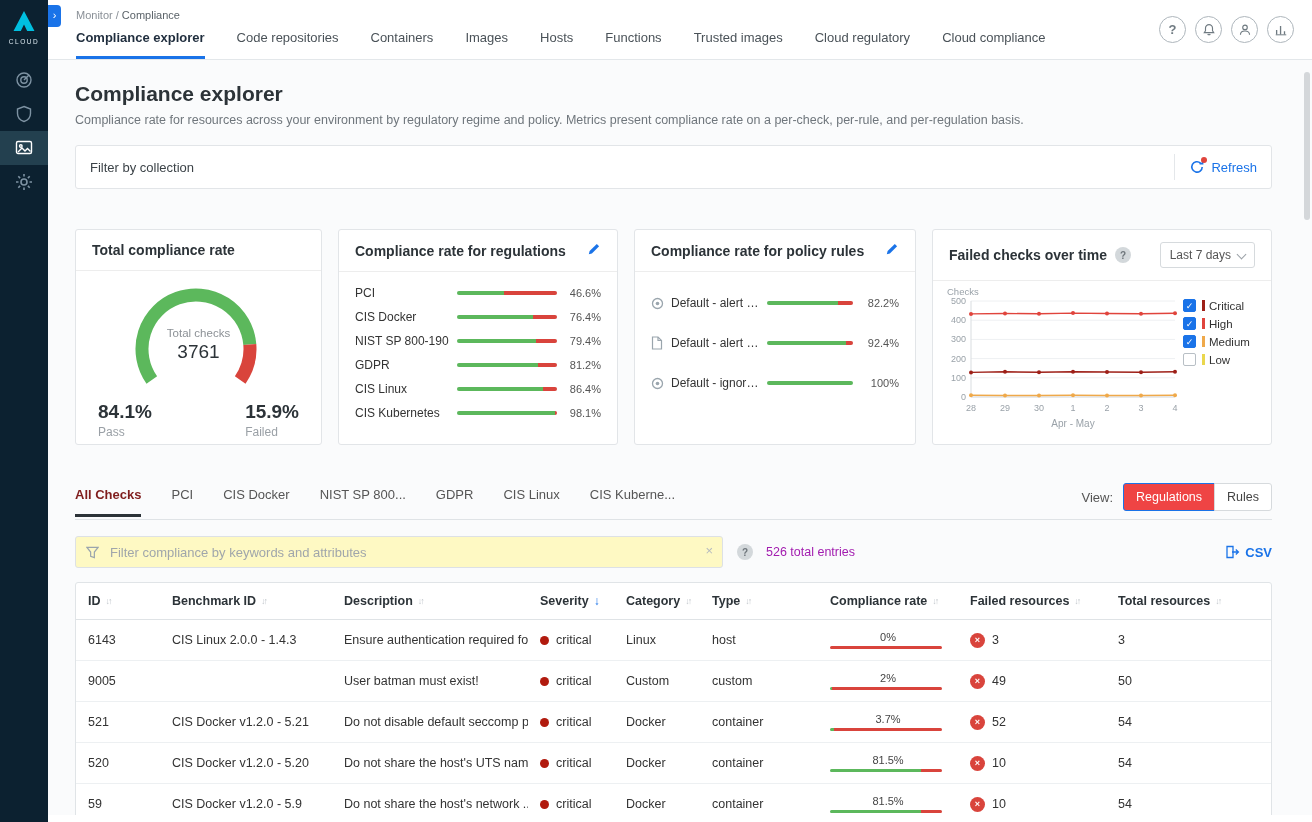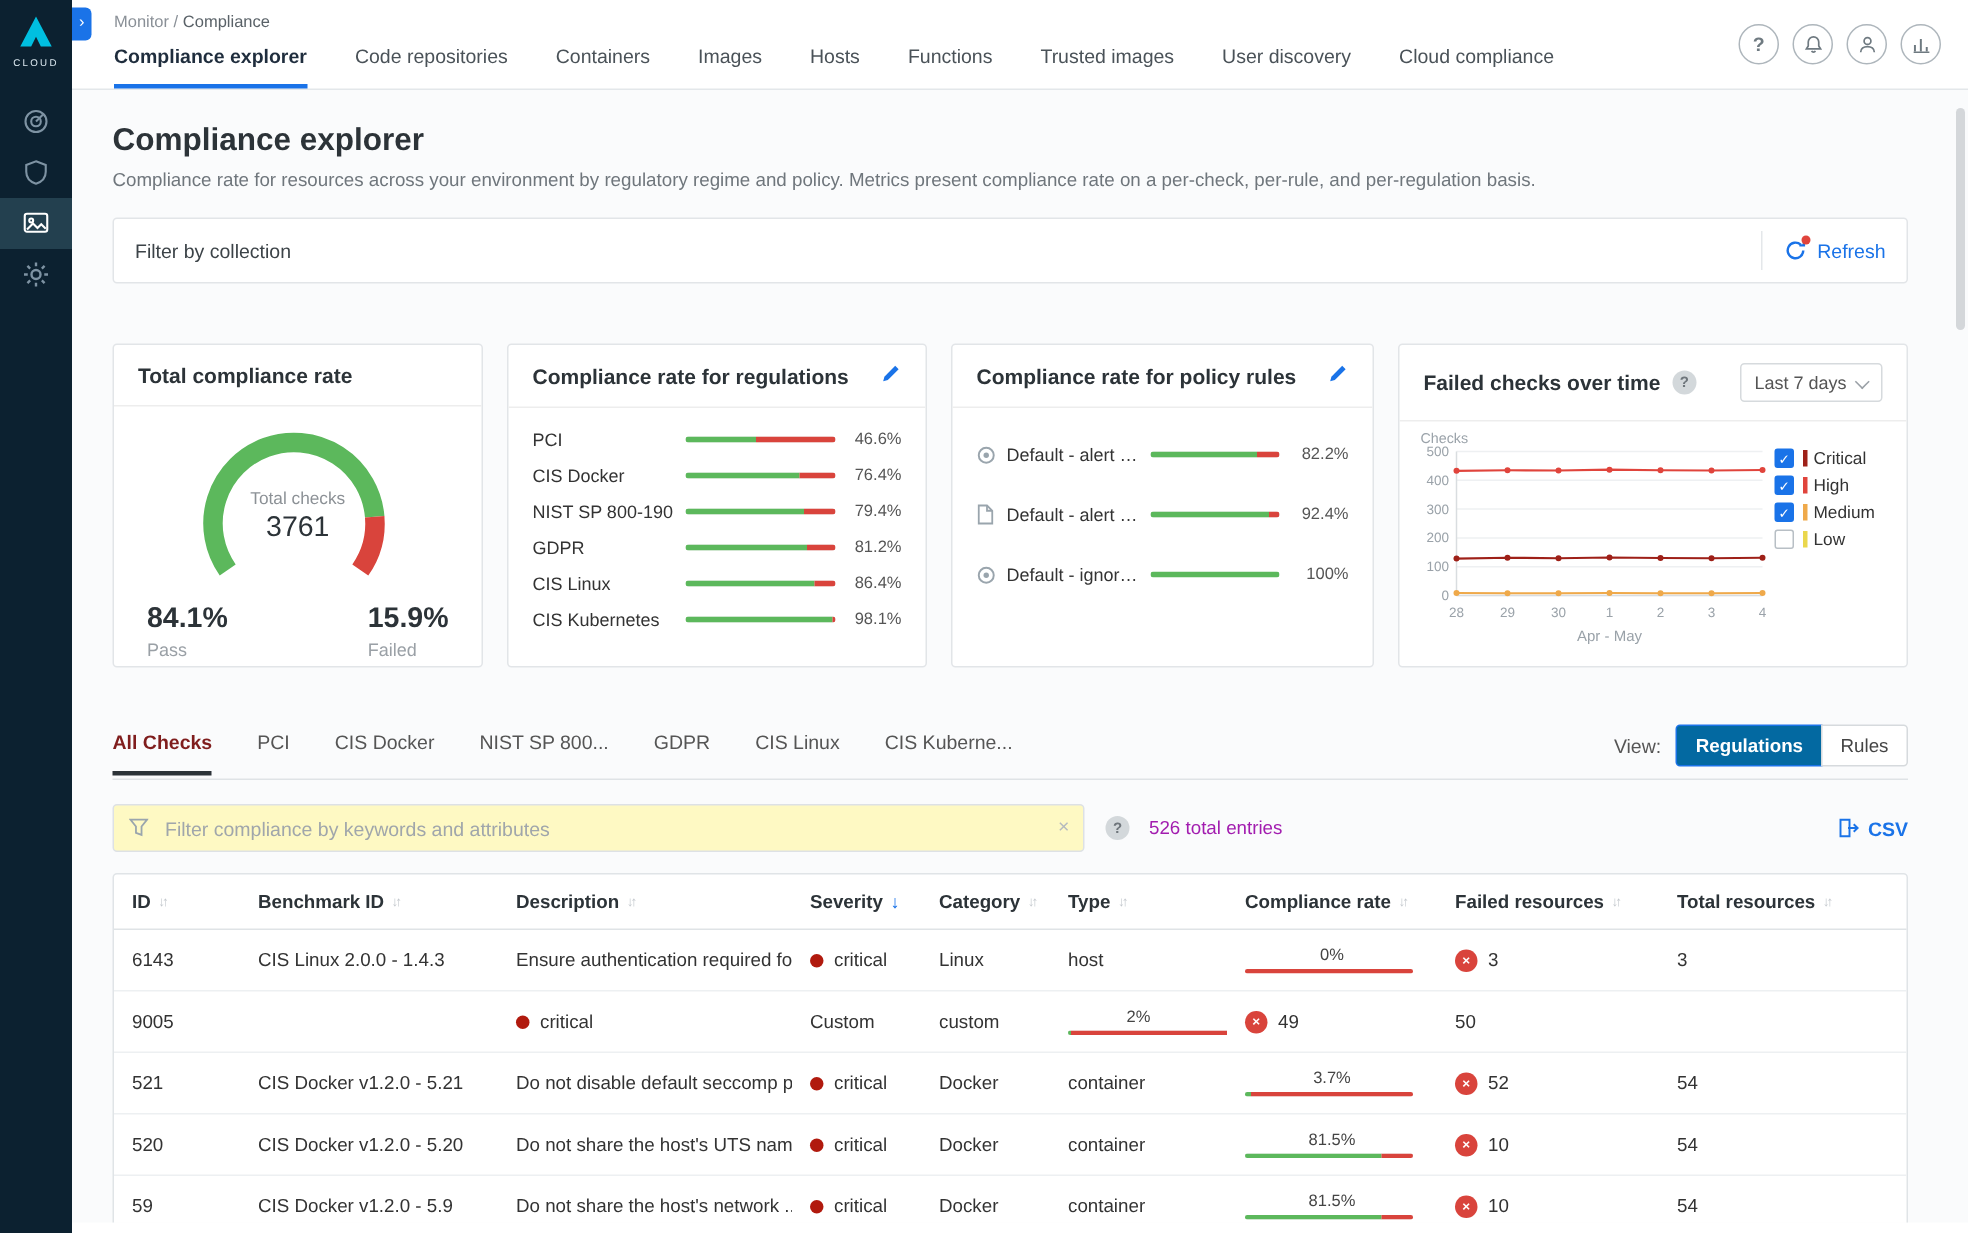--- a/index.html
+++ b/index.html
@@ -92,21 +92,21 @@
 
   
   .rtabs { display:flex; align-items:center; margin-top:38px; border-bottom:1px solid #dfe3e6; }
   .rtab { font-size:13px; color:#555; padding-bottom:12px; margin-right:30px; border-bottom:3px solid transparent; margin-bottom:-1px; cursor:pointer; white-space:nowrap; }
   .rtab.active { font-weight:bold; color:#7f1d1d; border-bottom-color:#2c3338; }
   .view-toggle { margin-left:auto; display:flex; align-items:center; margin-bottom:8px; }
   .view-label { font-size:13px; color:#555; margin-right:10px; }
   .vbtn { font-size:12.5px; padding:6px 12px; border:1px solid #d6dadd; background:#fff; color:#444; cursor:pointer; font-family:inherit; }
   .vbtn:first-of-type { border-radius:3px 0 0 3px; }
   .vbtn:last-of-type { border-radius:0 3px 3px 0; margin-left:-1px; }
-  .vbtn.active { background:#0369a1; border-color:#1a73e8; color:#fff; font-weight:bold; }
+  .vbtn.active { background:#ef4444; border-color:#1a73e8; color:#fff; font-weight:normal; }
 
   
   .search-row { display:flex; align-items:center; margin-top:16px; }
   .search-box { position:relative; width:648px; }
   .search-input { width:100%; height:32px; border:1px solid #dde1e5; border-radius:3px; background:#fef9c3; padding:0 30px 0 34px; font-size:13px; color:#555; font-family:inherit; }
   .search-input::placeholder { color:#a0a6ab; }
   .funnel { position:absolute; left:11px; top:9px; }
   .clear-x { position:absolute; right:10px; top:7px; color:#b5babf; font-size:13px; cursor:pointer; }
   .entries { font-size:12.5px; color:#a21caf; margin-left:13px; }
   .csv { margin-left:auto; display:flex; align-items:center; gap:5px; color:#1a73e8; font-size:13px; font-weight:bold; cursor:pointer; }
@@ -177,21 +177,21 @@
       <span class="bc-page">Compliance</span>
     </div>
     <div class="tabs">
       <div class="tab active">Compliance explorer</div>
       <div class="tab">Code repositories</div>
       <div class="tab">Containers</div>
       <div class="tab">Images</div>
       <div class="tab">Hosts</div>
       <div class="tab">Functions</div>
       <div class="tab">Trusted images</div>
-      <div class="tab">User discovery</div>
+      <div class="tab">Cloud regulatory</div>
       <div class="tab">Cloud compliance</div>
     </div>
     <div class="top-icons">
       <div class="ticon">?</div>
       <div class="ticon">
         <svg width="14" height="14" viewBox="0 0 16 16" fill="none" stroke="#6f7a81" stroke-width="1.3">
             <path d="M8 1.8a4 4 0 0 0-4 4v3L2.6 11h10.8L12 8.8v-3a4 4 0 0 0-4-4z"></path>
             <path d="M6.6 12.5a1.5 1.5 0 0 0 2.8 0"></path>
           </svg>
       </div>
@@ -548,20 +548,21 @@
         <div class="td">
             <span class="fail-ic">×</span>
             <span>3</span>
           </div>
         <div class="td">3</div>
       </div>
 
       <div class="tgrid tr">
         <div class="td">9005</div>
         <div class="td"></div>
+        <div class="td">User batman must exist!</div>
         <div class="td">
             <span class="sev-dot"></span>
             <span>critical</span>
           </div>
         <div class="td">Custom</div>
         <div class="td">custom</div>
         <div class="td rate-cell">
             <div class="rate-label">2%</div>
             <div class="hbar">
               <span class="g" style="width: 2%;"></span>

